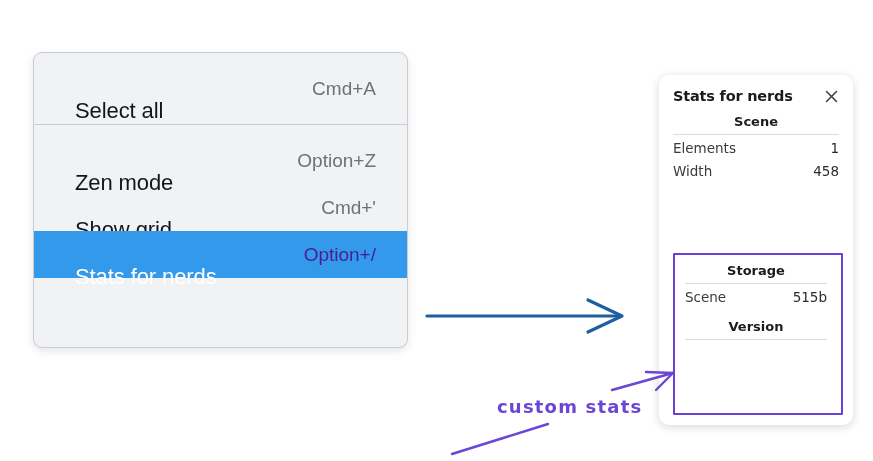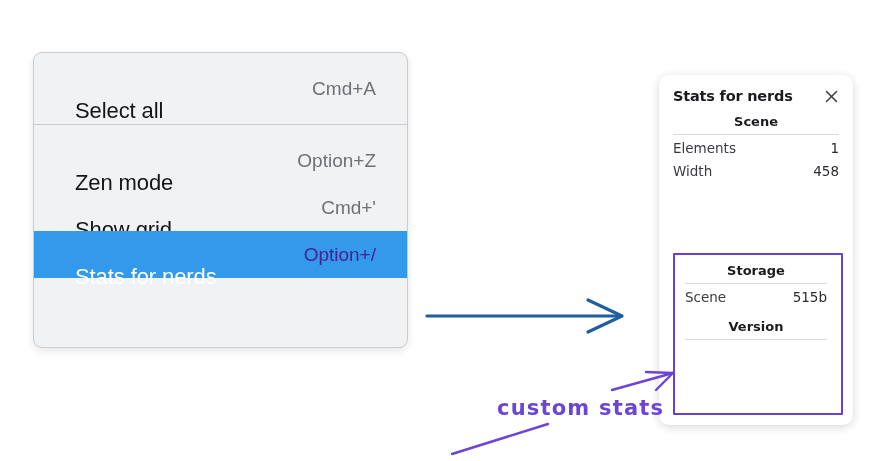--- a/index.html
+++ b/index.html
@@ -155,21 +155,21 @@
     position: absolute;
     left: 0; top: 0;
     width: 873px; height: 461px;
     pointer-events: none;
   }
   #custom-stats-label {
     position: absolute;
     left: 497px;
     top: 396px;
     font-family: "DejaVu Sans", sans-serif;
-    font-size: 21px;
+    font-size: 18px;
     font-weight: bold;
     letter-spacing: 1.2px;
     color: #6a45d6;
     white-space: nowrap;
   }
 </style>
 </head>
 <body>
 
 <div id="context-menu">

